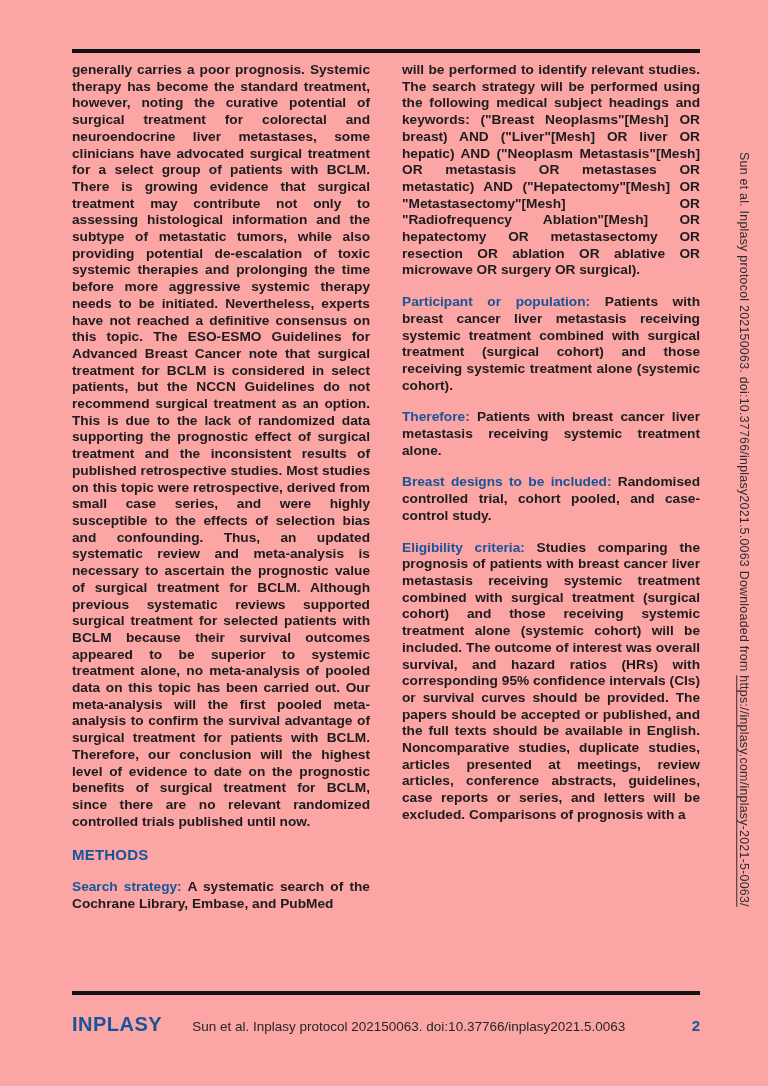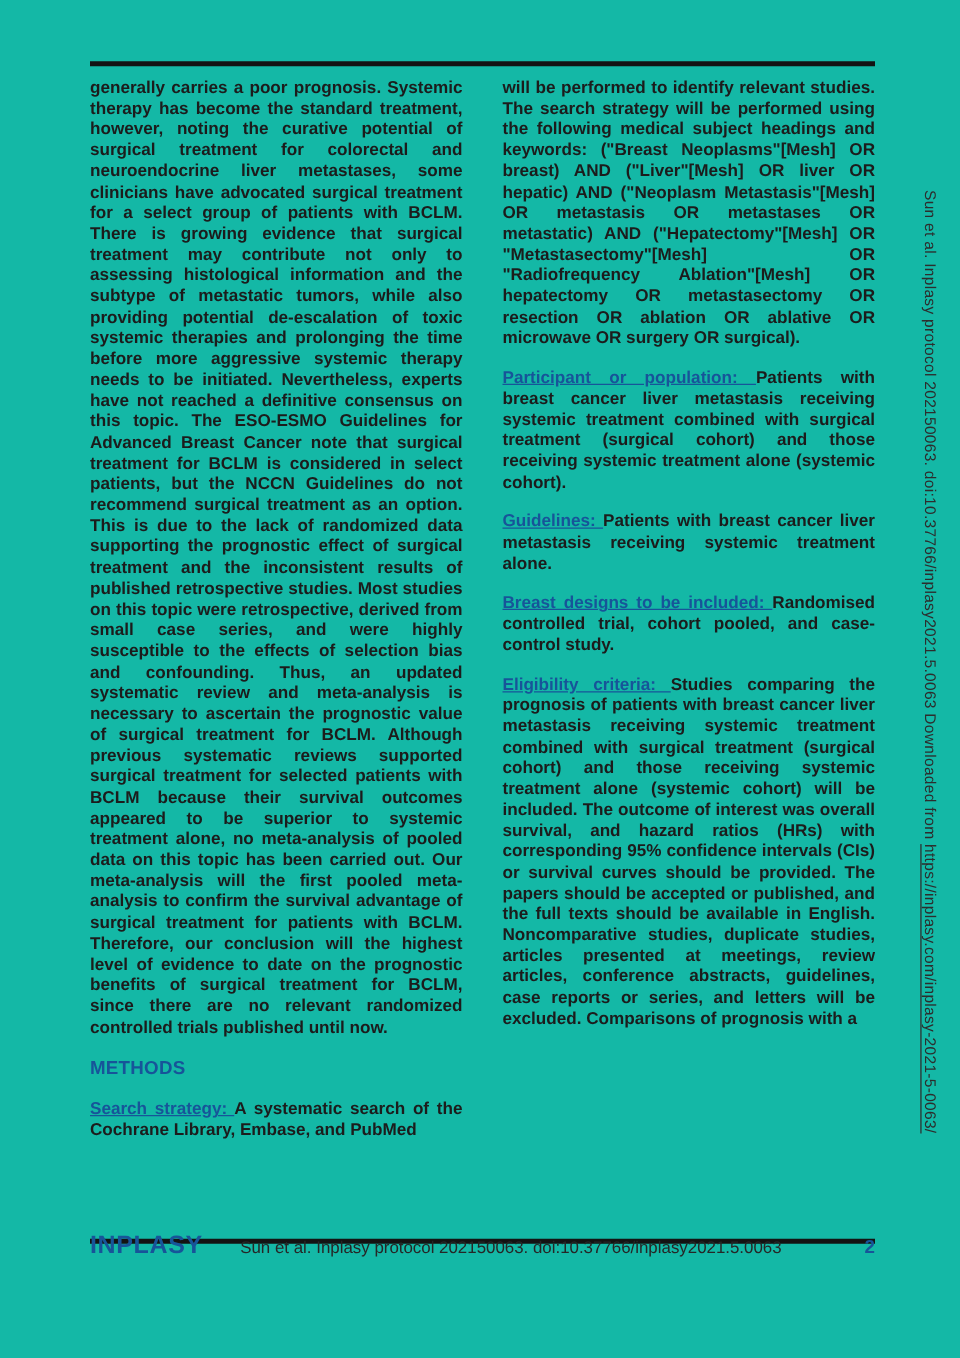--- a/index.html
+++ b/index.html
@@ -5,21 +5,21 @@
   * { margin: 0; padding: 0; box-sizing: border-box; }
   html, body { width: 768px; height: 1086px; }
   body {
     position: relative;
     width: 768px;
     height: 1086px;
     background: #ffffff;
     font-family: "Liberation Sans", sans-serif;
     overflow: hidden;
   }
-  .page { position: absolute; inset: 0; background: #14b8a6; }
+  .page { position: absolute; inset: 0; background: #fca5a5; }
 
   .top-rule {
     position: absolute; left: 72px; top: 49px;
     width: 628px; height: 4px; background: #131313;
   }
 
   .columns {
     position: absolute; left: 72px; top: 62px;
     width: 628px; height: 927px;
     display: flex; gap: 32px;
@@ -29,21 +29,21 @@
 
   .body-par {
     font-size: 13.7px;
     line-height: 16.7px;
     font-weight: bold;
     color: #1c1c1c;
     text-align: justify;
     margin-bottom: 15px;
   }
   .body-par:last-child { margin-bottom: 0; }
-  .lead { color: #175499; text-decoration: underline; }
+  .lead { color: #175499; }
 
   .heading {
     font-size: 15px;
     line-height: 17px;
     font-weight: bold;
     color: #175499;
     letter-spacing: 0.2px;
     margin: 16px 0 16px 0;
   }
 
@@ -57,21 +57,21 @@
     color: #2d2d2d;
     white-space: nowrap;
   }
   .side-note .link { text-decoration: underline; }
 
   .footer-rule {
     position: absolute; left: 72px; top: 991px;
     width: 628px; height: 4px; background: #131313;
   }
   .footer {
-    position: absolute; left: 72px; top: 985px;
+    position: absolute; left: 72px; top: 1013px;
     width: 628px;
     display: flex; align-items: baseline;
   }
   .logo {
     font-size: 20px; font-weight: bold;
     color: #175499; letter-spacing: 0.5px;
   }
   .citation {
     font-size: 13.5px; color: #262626;
     margin-left: 30px;
@@ -95,21 +95,21 @@
       <h2 class="heading">METHODS</h2>
       <p class="body-par"><span class="lead">Search strategy: </span><span>A systematic search of the Cochrane Library, Embase, and PubMed</span></p>
     </div>
 
     <div class="col">
       <p class="body-par">will be performed to identify relevant studies. The search strategy will be performed using the following medical subject headings and keywords: ("Breast Neoplasms"[Mesh] OR breast) AND ("Liver"[Mesh] OR liver OR hepatic) AND ("Neoplasm Metastasis"[Mesh] OR metastasis OR metastases OR metastatic) AND ("Hepatectomy"[Mesh] OR "Metastasectomy"[Mesh] OR "Radiofrequency Ablation"[Mesh] OR hepatectomy OR metastasectomy OR resection OR ablation OR ablative OR microwave OR surgery OR surgical).</p>
 
       <p class="body-par"><span class="lead">Participant or population: </span><span>Patients with breast cancer liver metastasis receiving systemic treatment combined with surgical treatment (surgical cohort) and those receiving systemic treatment alone (systemic cohort).</span></p>
 
 
-      <p class="body-par"><span class="lead">Guidelines: </span><span>Patients with breast cancer liver metastasis receiving systemic treatment alone.</span></p>
+      <p class="body-par"><span class="lead">Therefore: </span><span>Patients with breast cancer liver metastasis receiving systemic treatment alone.</span></p>
 
       <p class="body-par"><span class="lead">Breast designs to be included: </span><span>Randomised controlled trial, cohort pooled, and case-control study.</span></p>
 
       <p class="body-par"><span class="lead">Eligibility criteria: </span><span>Studies comparing the prognosis of patients with breast cancer liver metastasis receiving systemic treatment combined with surgical treatment (surgical cohort) and those receiving systemic treatment alone (systemic cohort) will be included. The outcome of interest was overall survival, and hazard ratios (HRs) with corresponding 95% confidence intervals (CIs) or survival curves should be provided. The papers should be accepted or published, and the full texts should be available in English. Noncomparative studies, duplicate studies, articles presented at meetings, review articles, conference abstracts, guidelines, case reports or series, and letters will be excluded. Comparisons of prognosis with a</span></p>
     </div>
 
   </div>
 
   <div class="side-note"><span>Sun et al. Inplasy protocol 202150063. doi:10.37766/inplasy2021.5.0063 Downloaded from </span><span class="link">https://inplasy.com/inplasy-2021-5-0063/</span></div>
 

